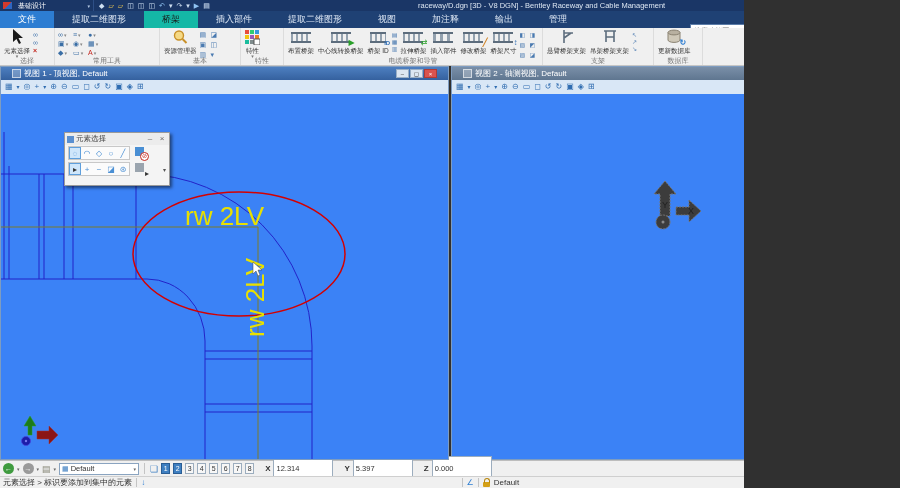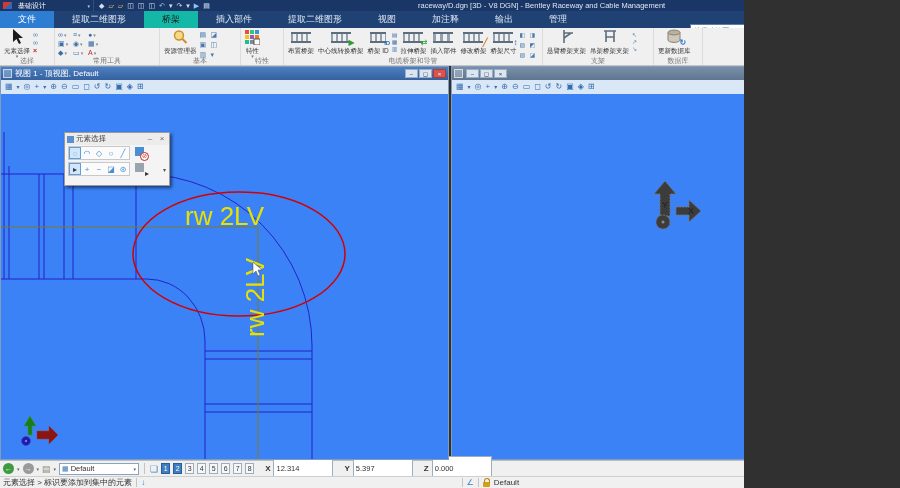--- a/index.html
+++ b/index.html
@@ -52,21 +52,21 @@
   .mini-col span{color:#4a7ab0}
   .sel-col{display:flex;flex-direction:column;gap:1px;font-size:7px;padding-top:2px;line-height:7px}
   .sel-col .lnk{color:#4a7ab0}
   .sel-col .del{color:#c4271f;font-weight:bold}
   #ribbon-sliver{position:absolute;left:895px;top:30px;width:4px;height:33px;background:#2f8fdf}
 
   
   .vwin{position:absolute;border:1px solid #7e9cc0;background:#000;display:flex;flex-direction:column;box-sizing:border-box}
   #view1{left:0;top:66px;width:449px;height:394px;z-index:2}
   #view2{left:451px;top:66px;width:443px;height:394px}
-  .vtitle{height:13px;display:flex;align-items:center;padding:0 2px;font-size:8px;color:#fff;gap:3px;flex:none}
+  .vtitle{height:13px;display:flex;align-items:center;padding:0 11px;font-size:8px;color:#fff;gap:3px;flex:none}
   #view1 .vtitle{background:linear-gradient(#4d7fc0,#35619f)}
   #view2 .vtitle{background:linear-gradient(#7a8fa8,#5f7690)}
   .vicon{width:7px;height:7px;background:rgba(255,255,255,.25);border:1px solid rgba(255,255,255,.6);flex:none}
   .vt{flex:1;white-space:nowrap;overflow:hidden}
   .vbtns{display:flex;gap:1px}
   .vbtns span{width:13px;height:9px;background:#dce6f2;color:#333;font-size:6px;line-height:9px;text-align:center;border:1px solid #9aafc6;box-sizing:border-box}
   #view1 .vbtns .vclose{background:#d9534f;border-color:#b03a36;color:#fff}
   .vtoolbar{height:14px;background:#d9e7f6;display:flex;align-items:center;gap:4px;padding:0 4px;font-size:8px;color:#2f6cb0;flex:none}
   .vtoolbar span{line-height:14px}
   .vclient{position:relative;flex:1;background:#3b82f6;overflow:hidden}
@@ -457,20 +457,21 @@
           <circle cx="25" cy="347" r="1.2" fill="#7777ee"></circle>
           <polygon points="36,337 48,337 48,332 57,341 48,350 48,345 36,345" fill="#8b1515" stroke="#aa3030" stroke-width="0.5"></polygon>
         </g>
       </svg>
     </div>
   </div>
 
   <div id="view2" class="vwin">
     <div class="vtitle">
       <span class="vicon"></span>
+      <span class="vt">视图 2 - 轴测视图, Default</span>
       <span class="vbtns">
         <span>–</span>
         <span>◻</span>
         <span>×</span>
       </span>
     </div>
     <div class="vtoolbar">
       <span>▦</span>
       <span style="font-size:6px">▾</span>
       <span>◎</span>

